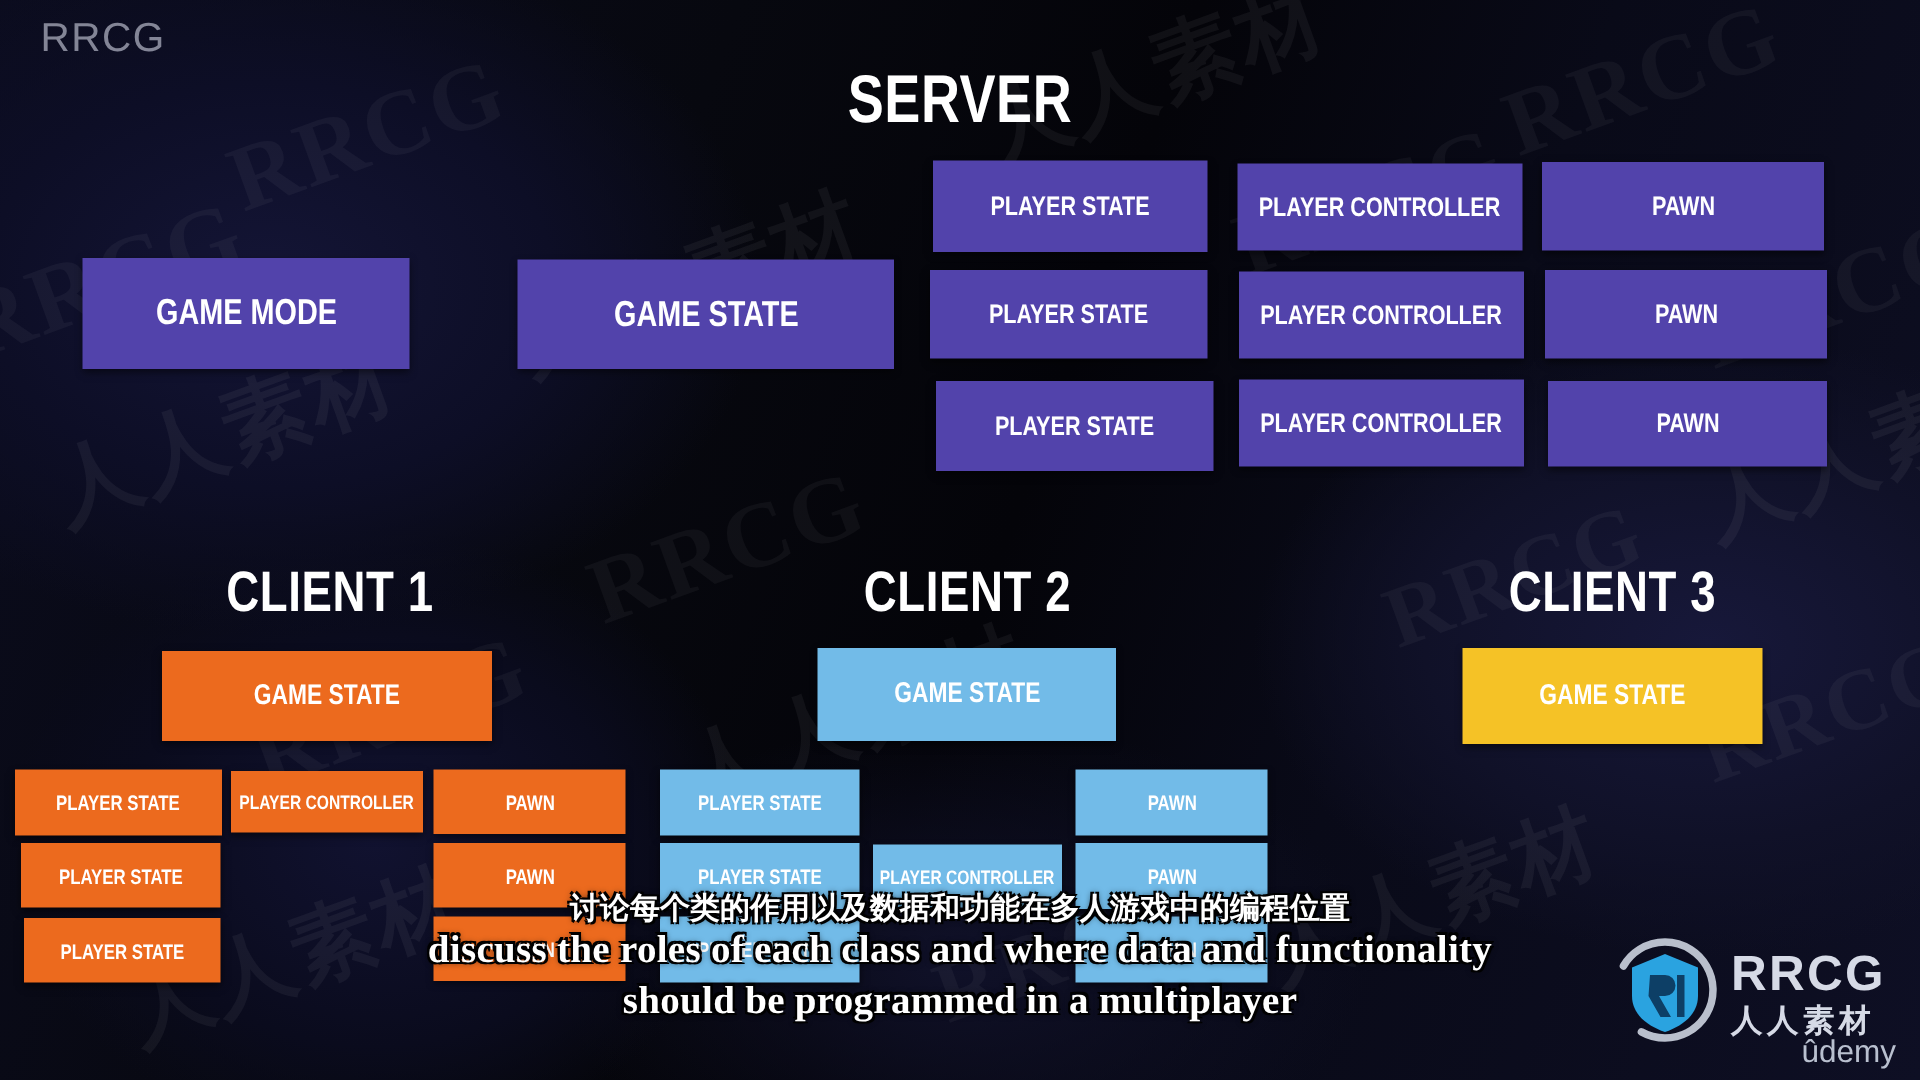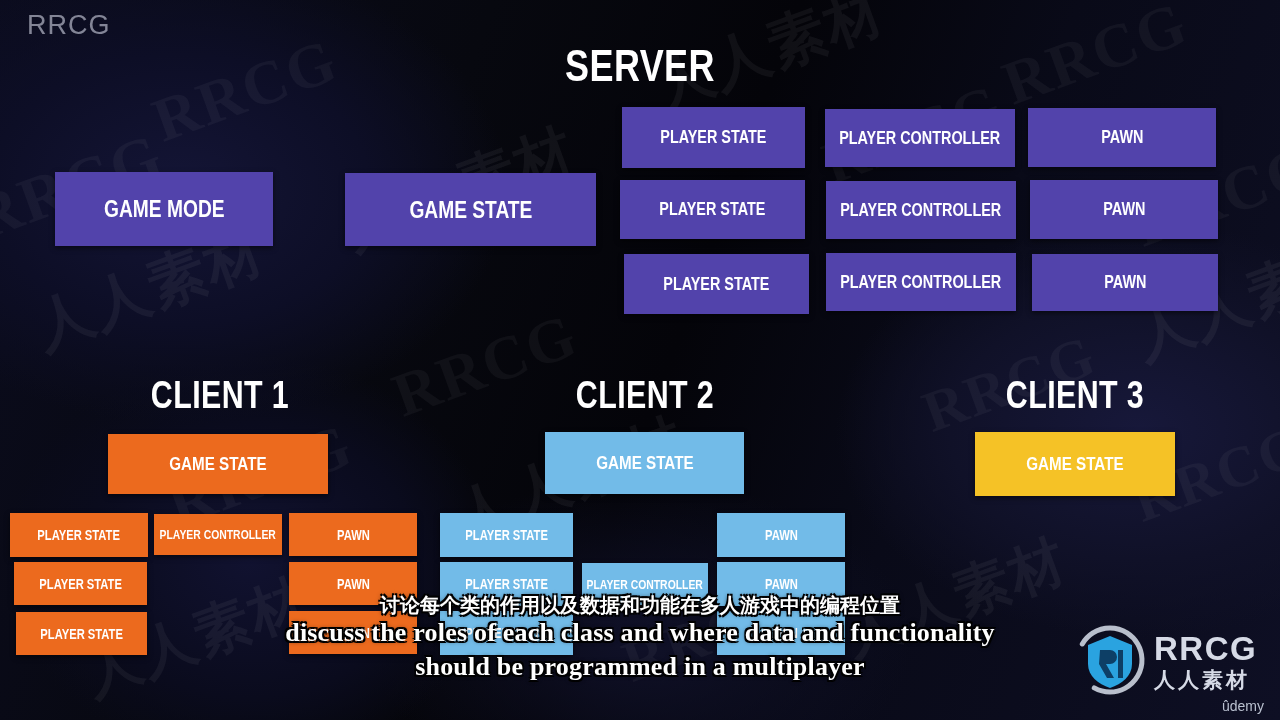--- a/index.html
+++ b/index.html
@@ -67,21 +67,21 @@
   #logo .mark{position:absolute;left:8px;top:8px;width:72px;height:72px;}
   #logo .rrcgtxt{
     position:absolute;left:88px;top:14px;font-size:33px;font-weight:700;
     color:#d6dae6;letter-spacing:1.5px;font-family:"Liberation Sans",sans-serif;
   }
   #logo .cntxt{
     position:absolute;left:88px;top:50px;font-size:21px;font-weight:700;
     color:#d6dae6;letter-spacing:3px;font-family:"DejaVu Sans",sans-serif;
   }
   #logo .udemy{
-    position:absolute;right:8px;bottom:0px;font-size:14px;color:#b9c0cf;
+    position:absolute;right:8px;bottom:0px;font-size:21px;color:#b9c0cf;
     font-family:"Liberation Sans",sans-serif;
   }
 </style>
 </head>
 <body>
 
 <div id="stage">
 
   <div class="wm" style="left:-30px;top:150px;font-size:64px;transform:rotate(-20deg);">RRCG</div>
   <div class="wm" style="left:150px;top:55px;font-size:62px;transform:rotate(-20deg);">RRCG</div>

